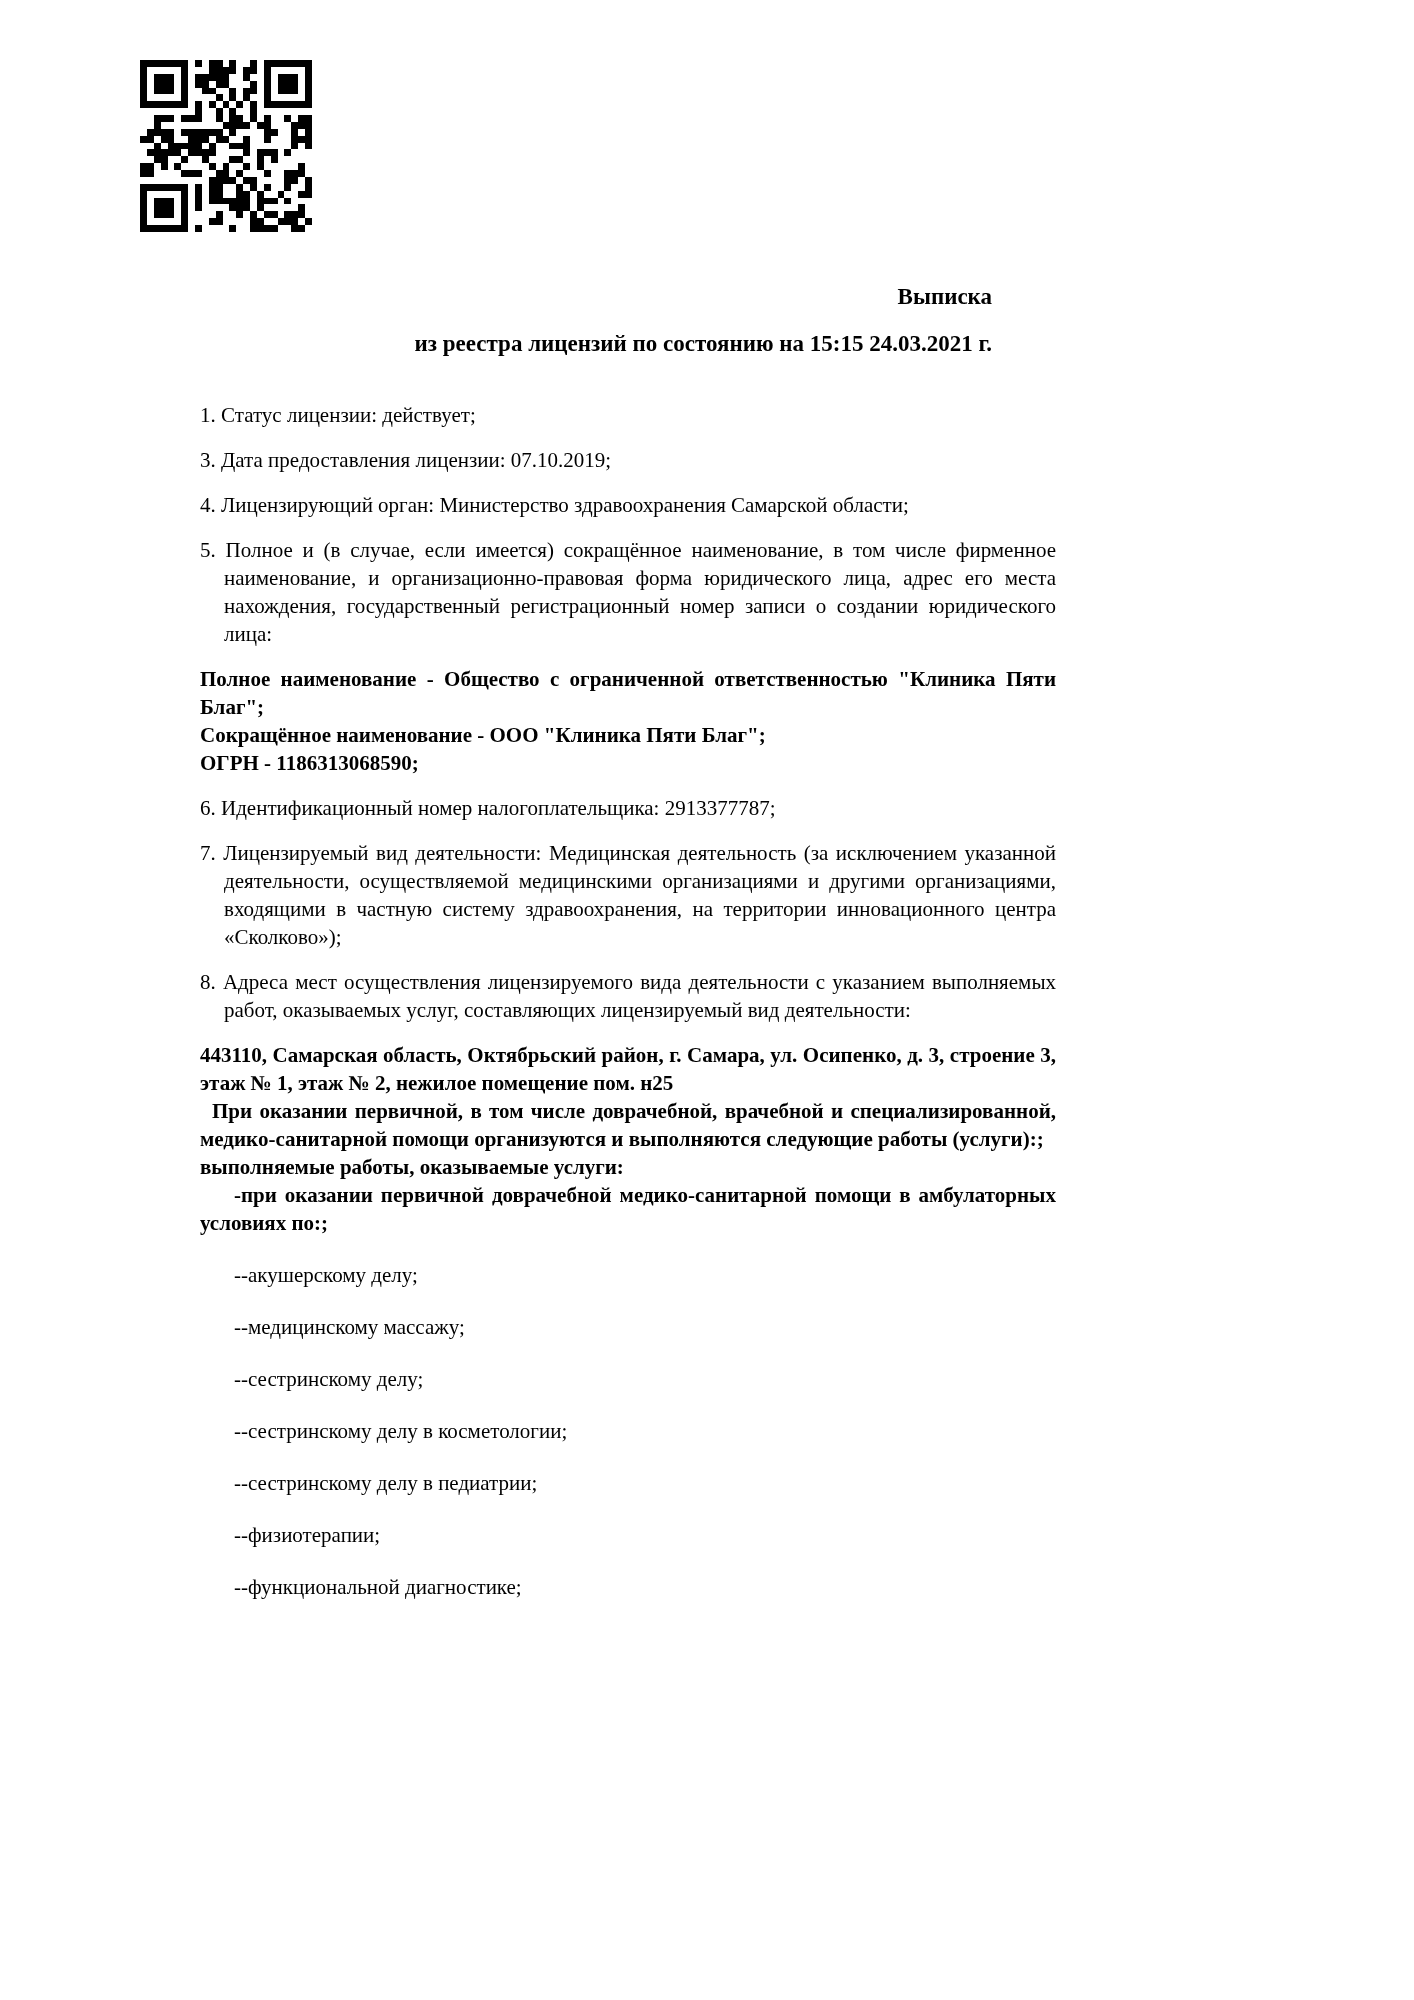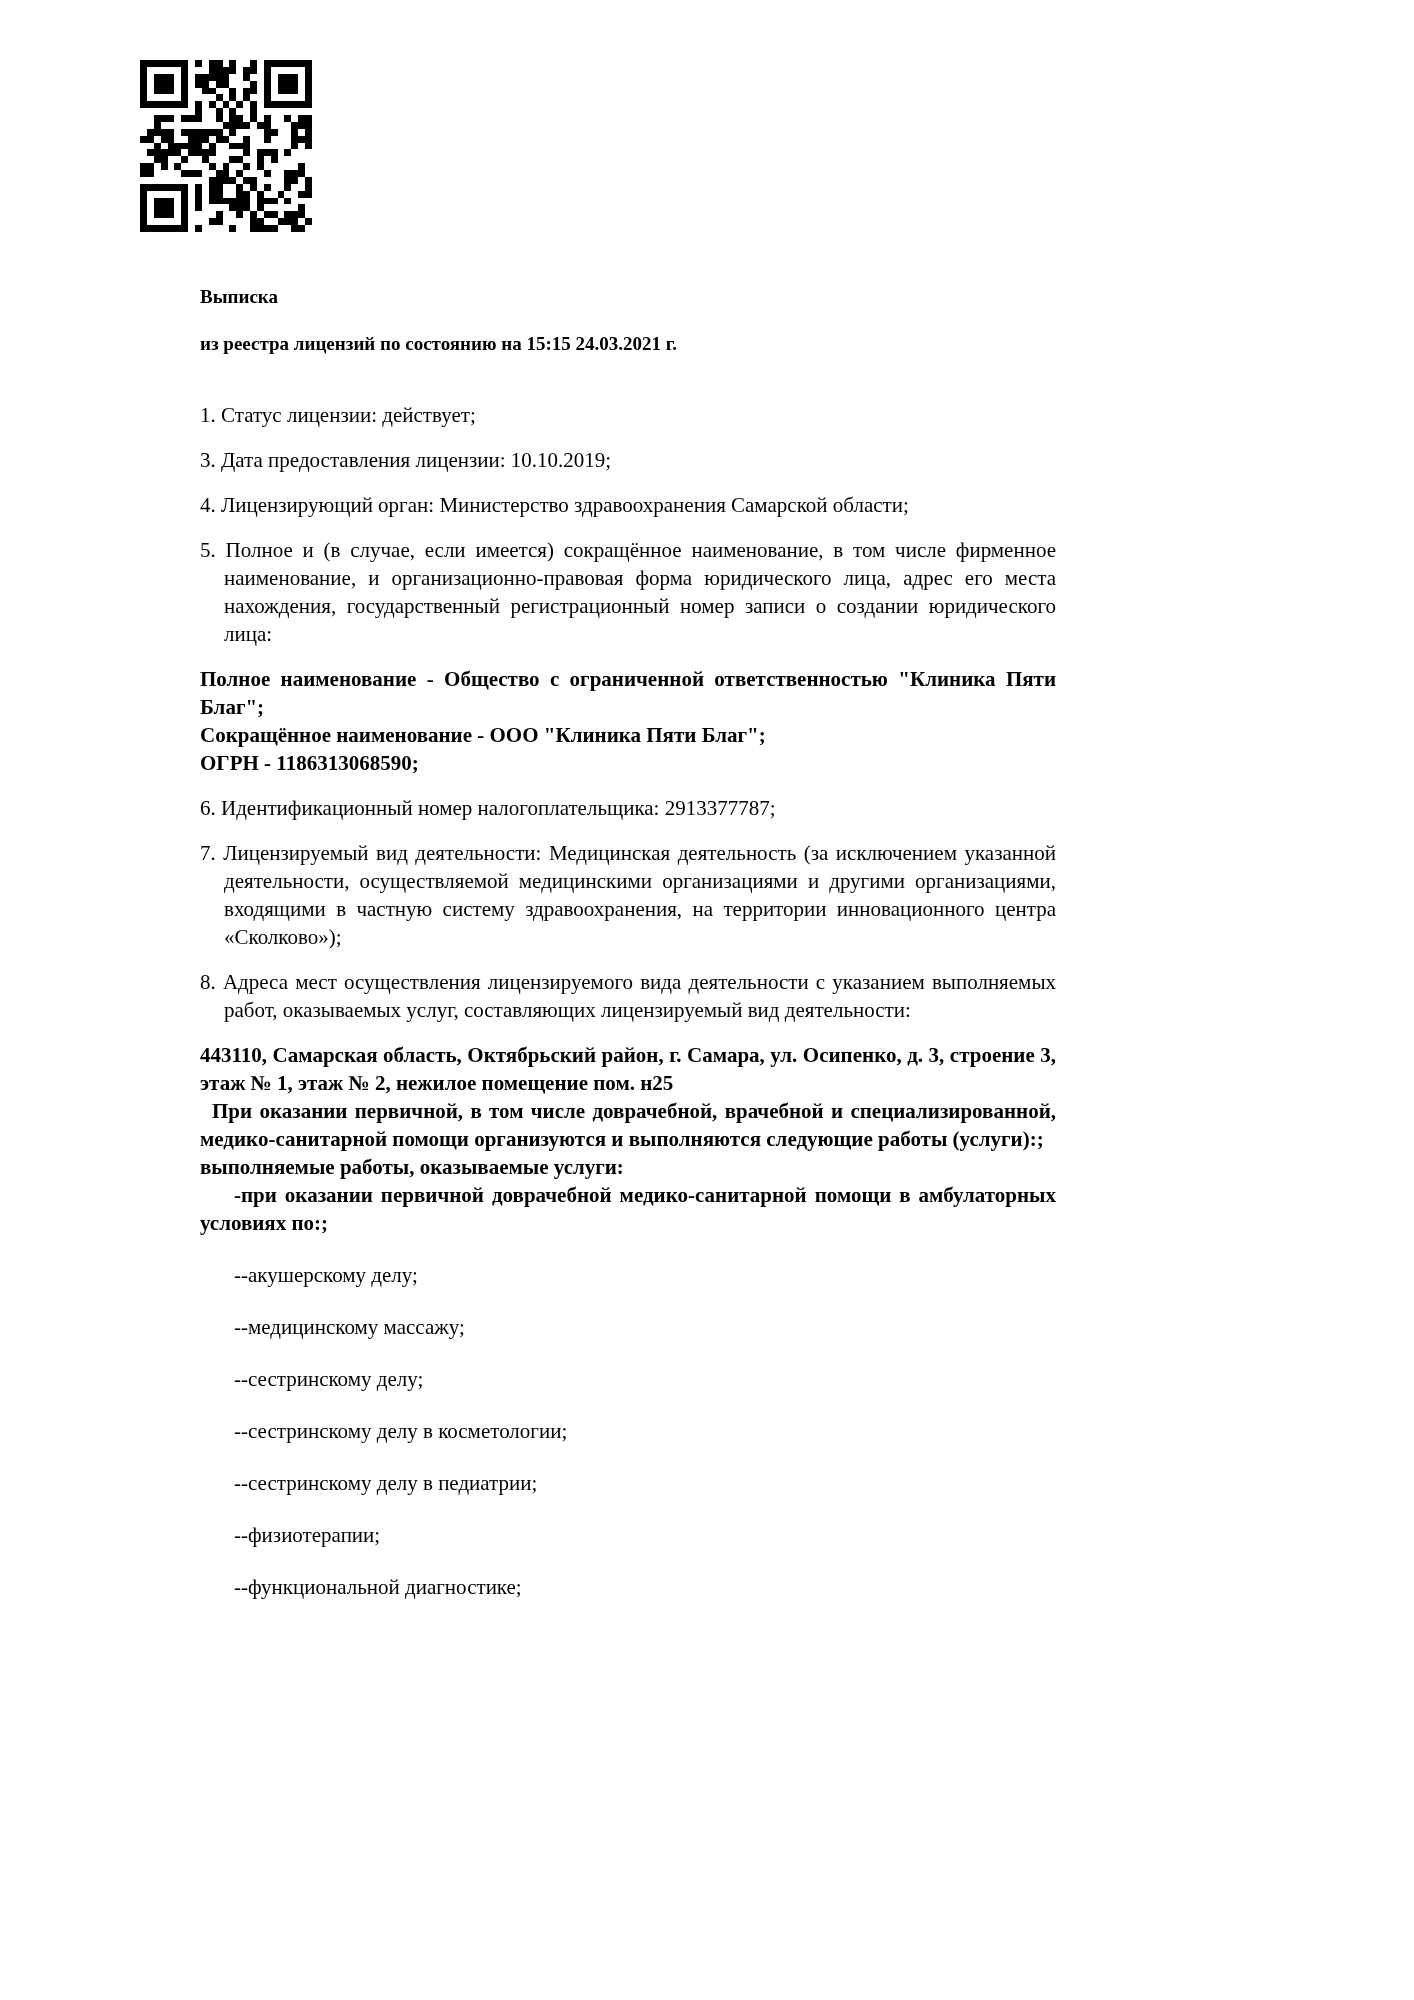--- a/index.html
+++ b/index.html
@@ -26,23 +26,23 @@
   .content {
     position: absolute;
     left: 200px;
     top: 282px;
     width: 856px;
     font-size: 21px;
     line-height: 28px;
   }
   .title-wrap { width: 792px; margin-bottom: 42px; }
   .title, .subtitle {
-    text-align: left;
+    text-align: right;
     font-weight: 700;
-    font-size: 19px;
+    font-size: 23px;
     line-height: 30px;
   }
   .subtitle { margin-top: 17px; }
   .para { margin: 0 0 17px 0; }
   .item {
     padding-left: 24px;
     text-indent: -24px;
     text-align: justify;
   }
   .jline { text-align: justify; font-weight: bold; }
@@ -372,21 +372,21 @@
 </div>
 
 <div class="content">
 
   <div class="title-wrap">
     <div class="title">Выписка</div>
     <div class="subtitle">из реестра лицензий по состоянию на 15:15 24.03.2021 г.</div>
   </div>
 
   <div class="para item">1. Статус лицензии: действует;</div>
-  <div class="para item">3. Дата предоставления лицензии: 10.10.2019;</div>
+  <div class="para item">3. Дата предоставления лицензии: 07.10.2019;</div>
   <div class="para item">4. Лицензирующий орган: Министерство здравоохранения Самарской области;</div>
   <div class="para item">5. Полное и (в случае, если имеется) сокращённое наименование, в том числе фирменное наименование, и организационно-правовая форма юридического лица, адрес его места нахождения, государственный регистрационный номер записи о создании юридического лица:</div>
 
   <div class="para">
     <div class="jline">Полное наименование - Общество с ограниченной ответственностью "Клиника Пяти Благ";</div>
     <div class="jline">Сокращённое наименование - ООО "Клиника Пяти Благ";</div>
     <div class="jline">ОГРН - 1186313068590;</div>
   </div>
 
   <div class="para item">6. Идентификационный номер налогоплательщика: 2913377787;</div>

